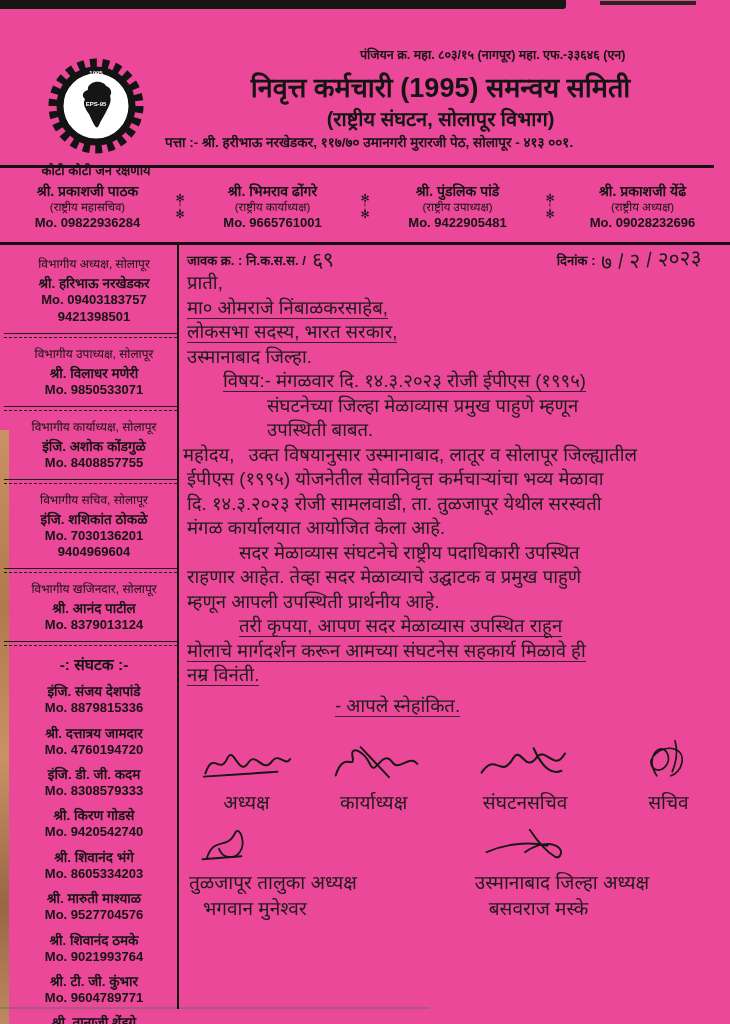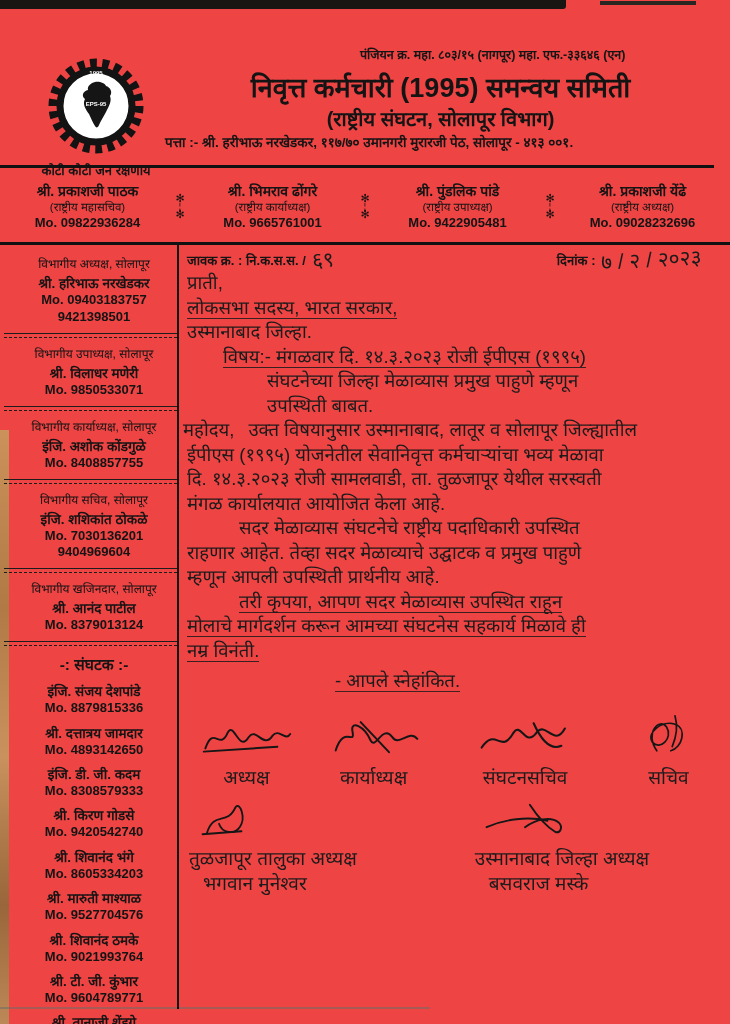--- a/index.html
+++ b/index.html
@@ -1,18 +1,18 @@
 <!DOCTYPE html>
 <html><head>
 <meta charset="utf-8">
 <style>
   html,body { margin:0; padding:0; }
   .page {
     position:relative; width:730px; height:1024px;
-    background:#ef4444; overflow:hidden;
+    background:#ec4899; overflow:hidden;
     font-family:"Liberation Sans", sans-serif; color:#141414;
   }
   
   .scan-top  { position:absolute; top:0; left:0; width:566px; height:9px; background:#181512; border-radius:0 0 3px 0; }
   .scan-top2 { position:absolute; top:1px; left:600px; width:96px; height:4px; background:#2a2username622; background:#2a2622; }
   .scan-left { position:absolute; top:430px; left:0; width:9px; height:594px;
     background:linear-gradient(180deg,#c79a5d 0%,#a97f45 30%,#c49a60 55%,#8f6a3a 80%,#b8905a 100%); opacity:.9; }
   .scan-bottom-line { position:absolute; top:1007px; left:0; width:430px; height:0; border-top:2px solid #6e6e68; opacity:.55; }
 
   
@@ -178,21 +178,21 @@
       <div class="sb-sep"></div>
 
       <div class="org-head">-: संघटक :-</div>
 
       <div class="org-item">
         <div class="sb-name">इंजि. संजय देशपांडे</div>
         <div class="sb-phone">Mo. 8879815336</div>
       </div>
       <div class="org-item">
         <div class="sb-name">श्री. दत्तात्रय जामदार</div>
-        <div class="sb-phone">Mo. 4893142650</div>
+        <div class="sb-phone">Mo. 4760194720</div>
       </div>
       <div class="org-item">
         <div class="sb-name">इंजि. डी. जी. कदम</div>
         <div class="sb-phone">Mo. 8308579333</div>
       </div>
       <div class="org-item">
         <div class="sb-name">श्री. किरण गोडसे</div>
         <div class="sb-phone">Mo. 9420542740</div>
       </div>
       <div class="org-item">
@@ -224,20 +224,21 @@
           <span>जावक क्र. : नि.क.स.स. /</span>
           <span class="hw hw-num">६९</span>
         </div>
         <div class="grp" style="margin-right:26px;">
           <span>दिनांक :</span>
           <span class="hw hw-num">७ / २ / २०२३</span>
         </div>
       </div>
 
       <div class="hl hw">प्राती,</div>
+      <div class="hl hw u"><span>मा० ओमराजे निंबाळकरसाहेब,</span></div>
       <div class="hl hw u"><span>लोकसभा सदस्य, भारत सरकार,</span></div>
       <div class="hl hw">उस्मानाबाद जिल्हा.</div>
 
       <div class="hl hw ind1 u"><span>विषय:- मंगळवार दि. १४.३.२०२३ रोजी ईपीएस (१९९५)</span></div>
       <div class="hl hw ind2">संघटनेच्या जिल्हा मेळाव्यास प्रमुख पाहुणे म्हणून</div>
       <div class="hl hw ind2">उपस्थिती बाबत.</div>
 
       <div class="hl hw salrow">
         <span class="sal">महोदय,</span>
         <span>उक्त विषयानुसार उस्मानाबाद, लातूर व सोलापूर जिल्ह्यातील</span>

